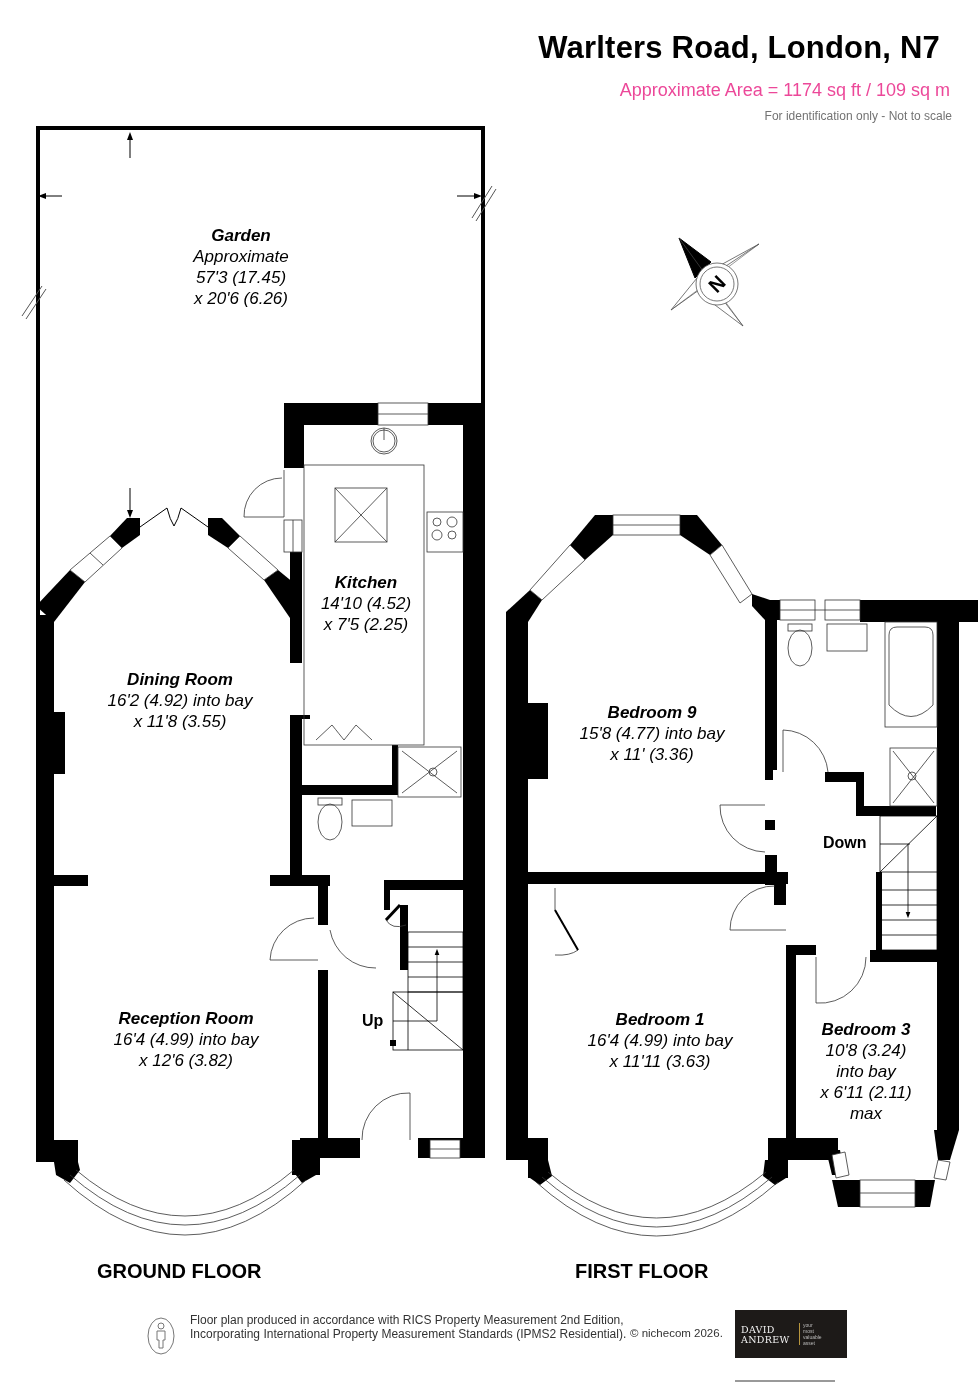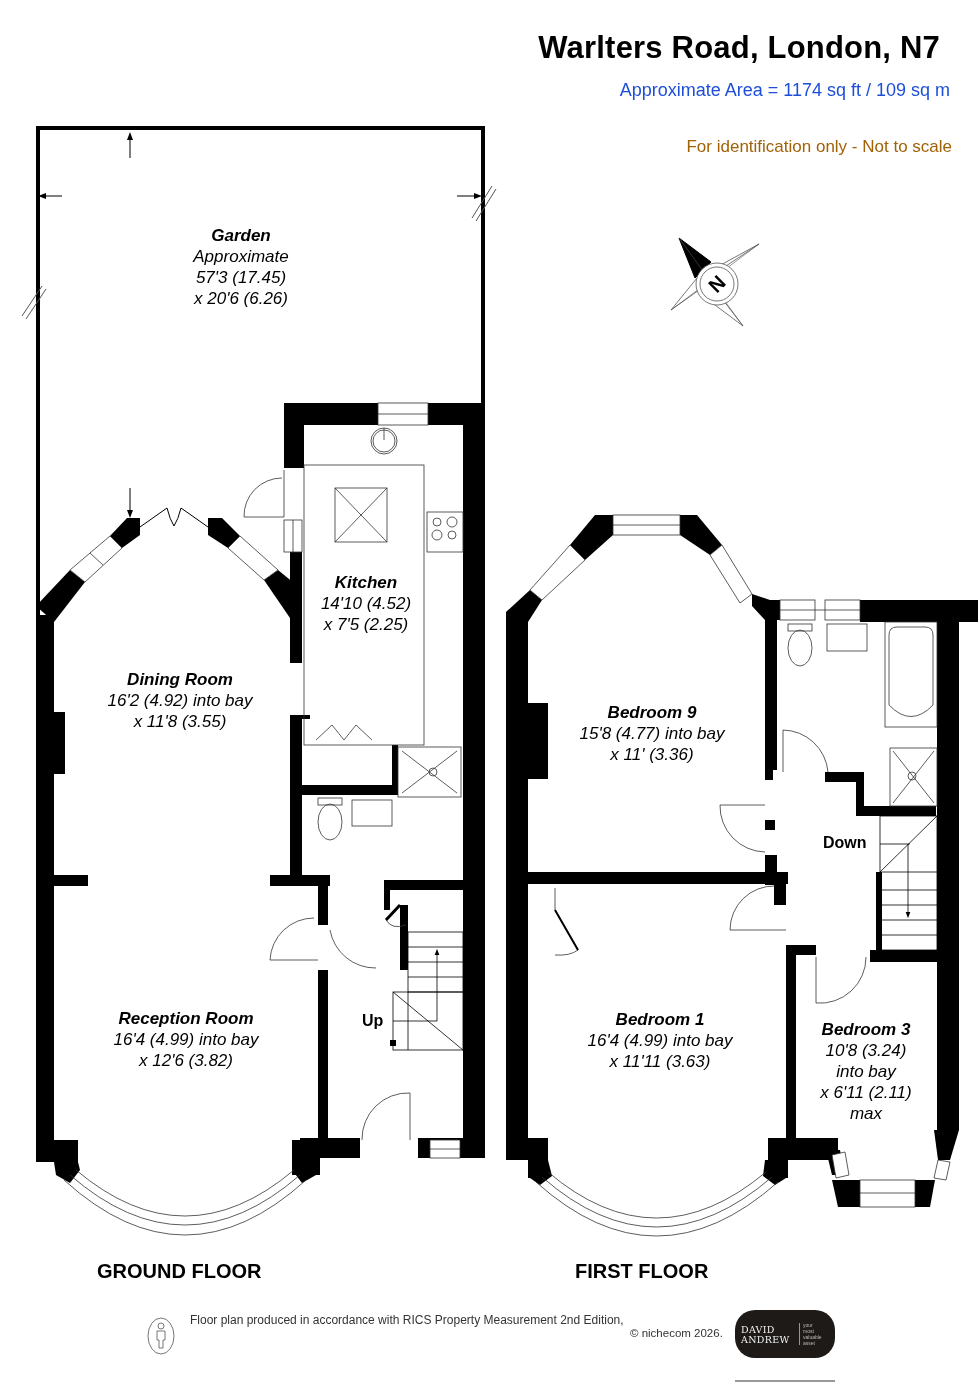--- a/index.html
+++ b/index.html
@@ -1,29 +1,29 @@
 <!DOCTYPE html>
 <html><head>
 <meta charset="utf-8">
 <style>
   html, body { margin: 0; padding: 0; background: #ffffff; }
   body { width: 980px; height: 1385px; position: relative; overflow: hidden; font-family: "Liberation Sans", sans-serif; color: #000; }
   .abs { position: absolute; }
   #header-title { right: 40px; top: 30px; font-size: 31px; font-weight: bold; white-space: nowrap; letter-spacing: 0.2px; }
-  #header-area { right: 30px; top: 80px; font-size: 18px; white-space: nowrap; color: #1d4ed8; }
-  #header-note { right: 28px; top: 109px; font-size: 17px; white-space: nowrap; color: #a16207; margin-top: 28px; }
+  #header-area { right: 30px; top: 80px; font-size: 18px; white-space: nowrap; color: #ec4899; }
+  #header-note { right: 28px; top: 109px; font-size: 12px; white-space: nowrap; color: #737373; }
   svg#plan { position: absolute; left: 0; top: 0; }
   .lbl { position: absolute; text-align: center; white-space: nowrap; line-height: 21px; font-size: 17px; transform: translateX(-50%); font-style: italic; }
   .lbl .nm { font-weight: bold; display: block; }
   .lbl .dm { display: block; }
   .floor-label { position: absolute; font-weight: bold; font-size: 20px; white-space: nowrap; }
   .stair-label { position: absolute; font-weight: bold; font-size: 16px; text-align: center; }
   #footer-text { left: 190px; top: 1313px; font-size: 12px; line-height: 14px; color: #333; white-space: nowrap; }
   #footer-copy { left: 630px; top: 1327px; font-size: 11.5px; color: #333; white-space: nowrap; }
-  #logo { left: 735px; top: 1310px; width: 100px; height: 48px; background: #1d1a18; color: #f2f2f2; border-radius: 20px; }
+  #logo { left: 735px; top: 1310px; width: 112px; height: 48px; background: #1d1a18; color: #f2f2f2; }
   #logo .n1 { position: absolute; left: 6px; top: 15px; font-family: "DejaVu Serif", serif; font-size: 9.5px; line-height: 10px; letter-spacing: 0.3px; }
   #logo .bar { position: absolute; left: 64px; top: 13px; width: 1px; height: 22px; background: #b8963d; }
   #logo .tag { position: absolute; left: 68px; top: 12px; font-size: 5px; line-height: 6px; color: #bbb; }
   #logo-line { left: 735px; top: 1380px; width: 100px; height: 2px; background: #999; }
   #person-icon { left: 147px; top: 1316px; }
 </style>
 </head>
 <body>
 
 <div class="abs" id="header-title">Warlters Road, London, N7</div>
@@ -309,20 +309,21 @@
 <div class="floor-label" style="left:97px; top:1260px;">GROUND FLOOR</div>
 <div class="floor-label" style="left:575px; top:1260px;">FIRST FLOOR</div>
 
 <svg class="abs" id="person-icon" width="28" height="40" viewBox="0 0 28 40">
   <ellipse cx="14" cy="20" rx="13" ry="18" fill="none" stroke="#777" stroke-width="1"></ellipse>
   <circle cx="14" cy="10" r="3" fill="none" stroke="#777" stroke-width="1"></circle>
   <path d="M10,15 L18,15 L18,24 L16,24 L16,32 L12,32 L12,24 L10,24 Z" fill="none" stroke="#777" stroke-width="1"></path>
 </svg>
 <div class="abs" id="footer-text">
   <div>Floor plan produced in accordance with RICS Property Measurement 2nd Edition,</div>
+  <div>Incorporating International Property Measurement Standards (IPMS2 Residential).</div>
 </div>
 <div class="abs" id="footer-copy">© nichecom 2026.</div>
 <div class="abs" id="logo">
   <div class="n1">
     <div>DAVID</div>
     <div>ANDREW</div>
   </div>
   <div class="bar"></div>
   <div class="tag">
     <div>your</div>

